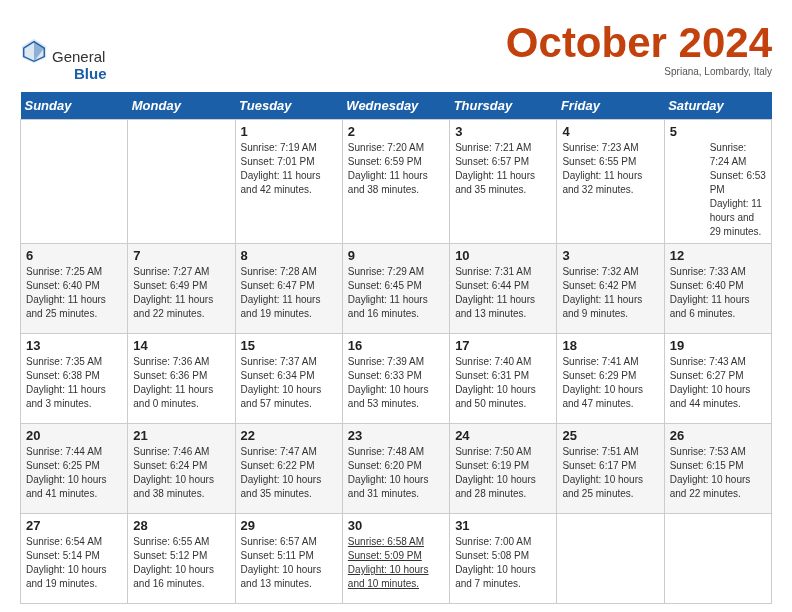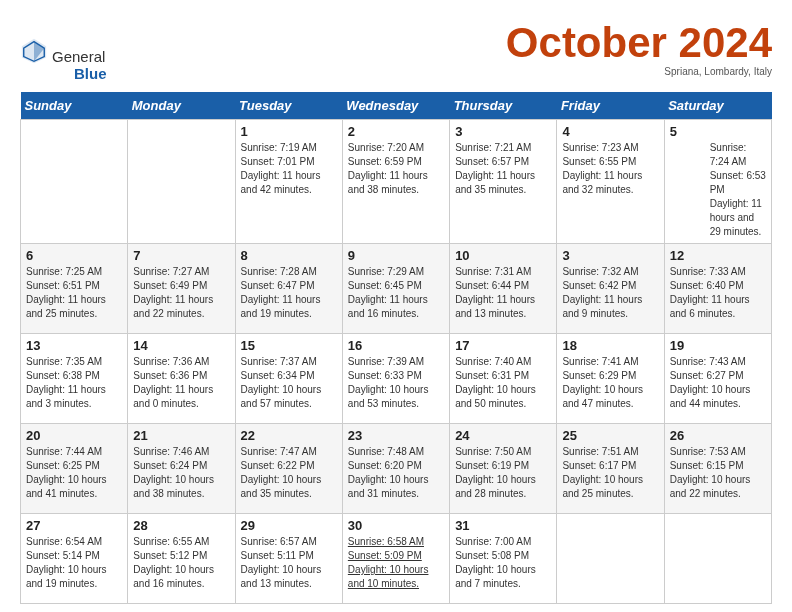--- a/index.html
+++ b/index.html
@@ -147,21 +147,21 @@
           <span class="day-num">5</span>
           <div class="day-detail" style="white-space: pre-line; margin-left: 40px;">Sunrise: 7:24 AM
 Sunset: 6:53 PM
 Daylight: 11 hours and 29 minutes.</div>
         </td>
       </tr>
       <tr>
         <td>
           <span class="day-num">6</span>
           <div class="day-detail" style="white-space: pre-line;">Sunrise: 7:25 AM
-Sunset: 6:51 PM
+Sunset: 6:40 PM
 Daylight: 11 hours and 25 minutes.</div>
         </td>
         <td>
           <span class="day-num">7</span>
           <div class="day-detail" style="white-space: pre-line;">Sunrise: 7:27 AM
 Sunset: 6:49 PM
 Daylight: 11 hours and 22 minutes.</div>
         </td>
         <td>
           <span class="day-num">8</span>

